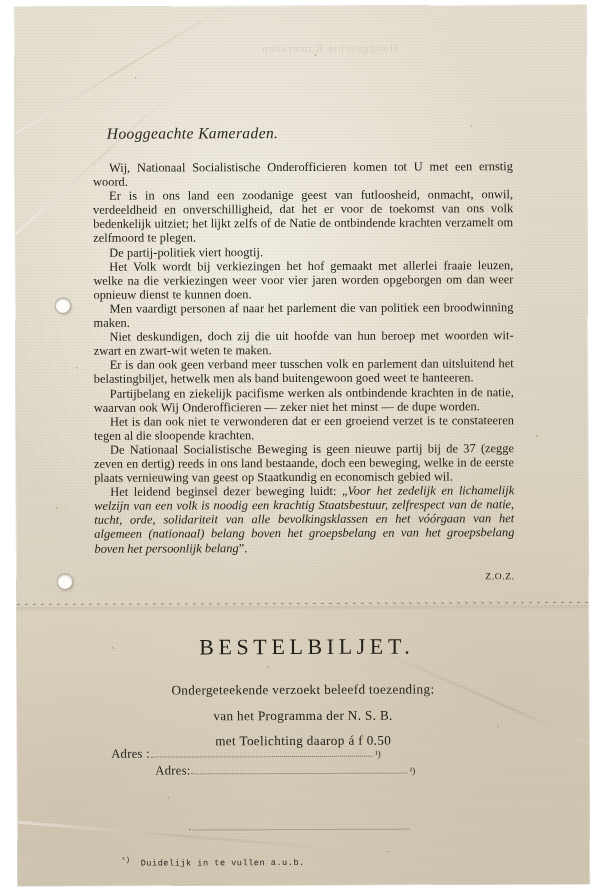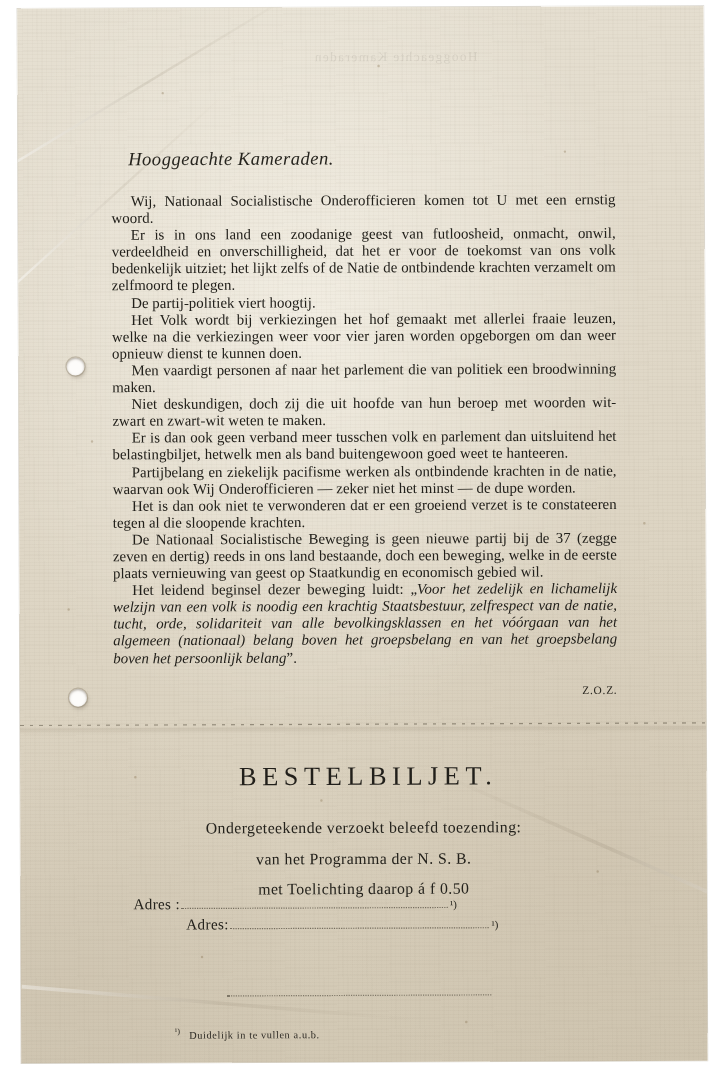--- a/index.html
+++ b/index.html
@@ -131,22 +131,22 @@
   .dots.short{width:216px;}
   .fnref{font-size:9px;vertical-align:super;letter-spacing:0;}
 
   .extra-line{
     position:absolute;left:172px;top:202px;width:220px;height:9px;
     border-bottom:1px dotted rgba(60,54,42,.55);
   }
 
   .footnote{
     position:absolute;left:104px;top:237px;
-    font-family:Liberation Serif, serif;
-    font-size:8.6px;letter-spacing:.5px;color:#2b2822;margin-left:24px;
+    font-family:Liberation Mono, monospace;
+    font-size:8.6px;letter-spacing:.5px;color:#2b2822;
   }
   .footnote .fnref{font-size:7px;}
 
   
   .speck{position:absolute;border-radius:50%;background:rgba(120,95,60,.30);pointer-events:none;}
 </style>
 </head>
 <body>
 
 <div id="sheet">

